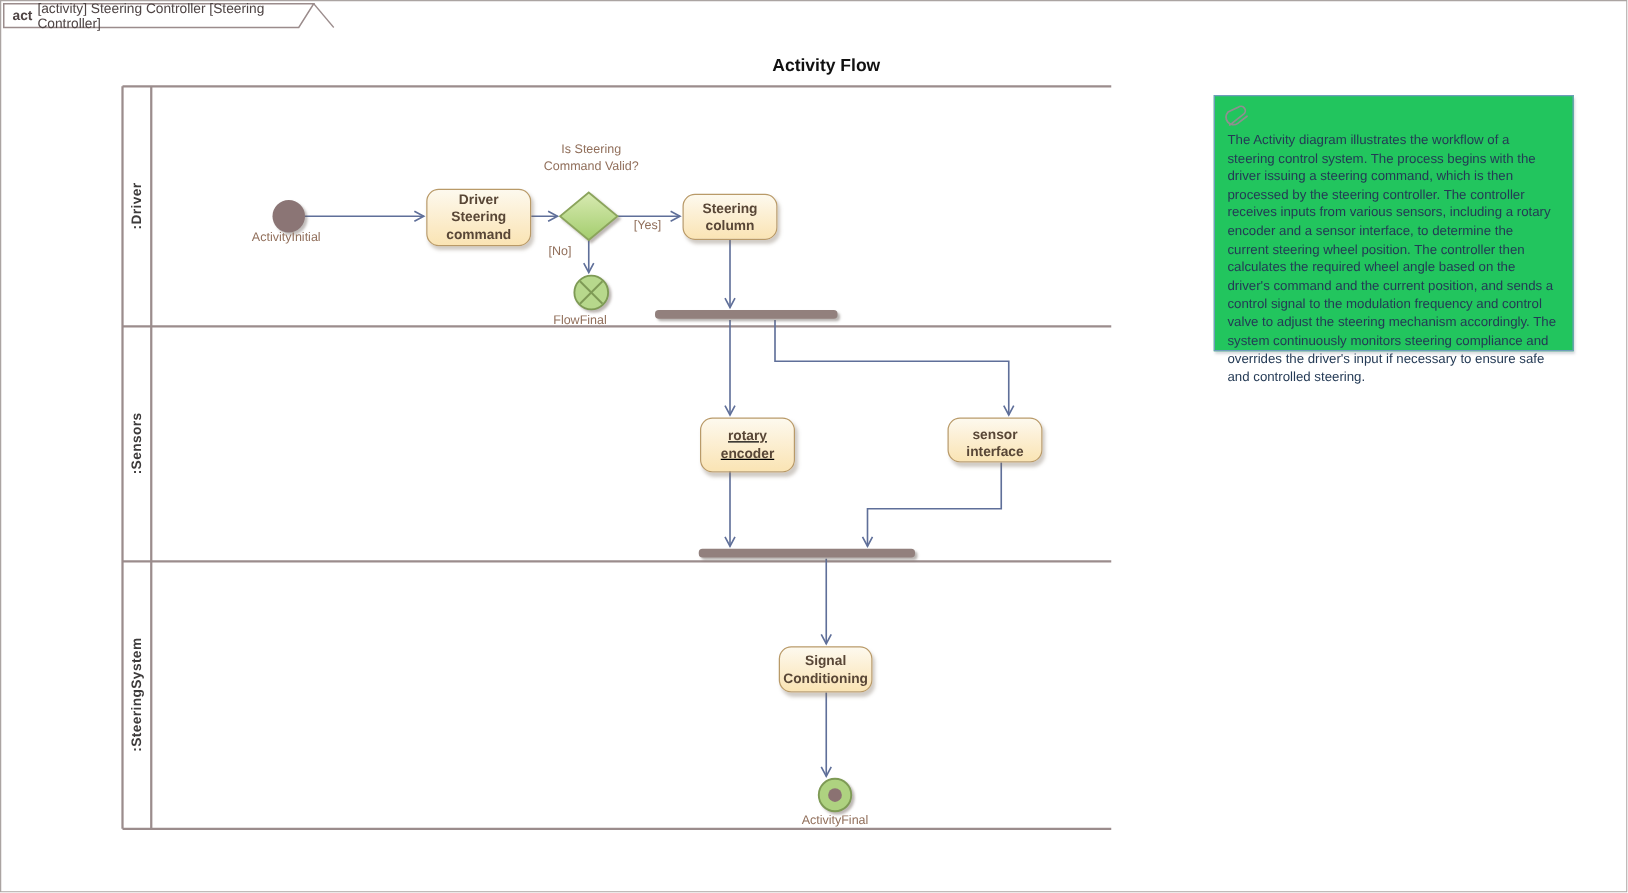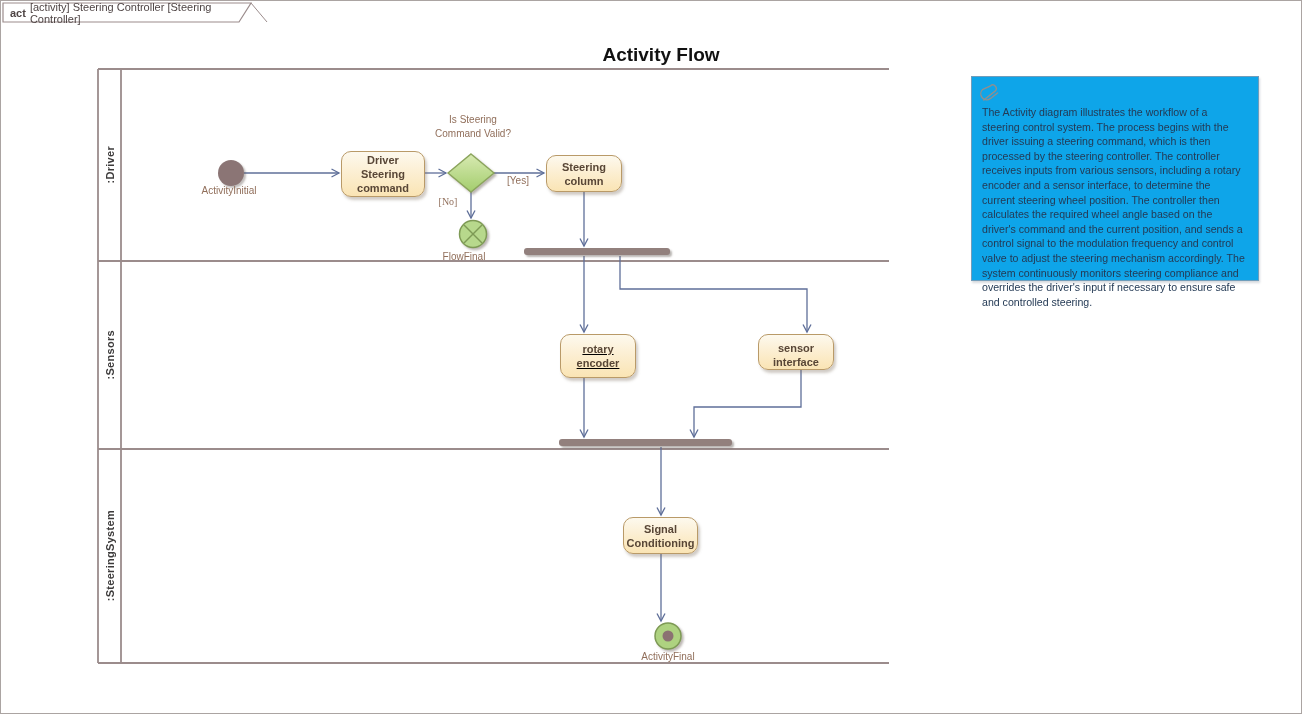--- a/index.html
+++ b/index.html
@@ -3,37 +3,37 @@
 <meta charset="utf-8">
 <style>
   html,body{margin:0;padding:0;background:#ffffff;font-family:"Liberation Sans",sans-serif;}
   #canvas{position:relative;width:1302px;height:714px;background:#ffffff;border:1px solid #aba4a2;box-sizing:border-box;overflow:hidden;}
   .abs{position:absolute;}
   
   #frame-tab{left:2px;top:2px;width:262px;height:20px;font-size:11px;color:#4e4444;
     display:flex;align-items:center;padding-left:7px;box-sizing:border-box;}
   #frame-tab .kw{font-weight:bold;margin-right:4px;}
   
-  #diagram-title{left:510px;top:43px;width:300px;text-align:center;font-size:19px;font-weight:bold;color:#111111;}
+  #diagram-title{left:510px;top:43px;width:300px;text-align:center;font-size:14px;font-weight:bold;color:#111111;}
   
   .lane-label{left:97px;width:23px;display:flex;align-items:center;justify-content:center;}
   .lane-label span{writing-mode:vertical-rl;transform:rotate(180deg);font-size:11px;font-weight:bold;color:#3d3b3b;letter-spacing:0.3px;white-space:nowrap;}
   
   .activity{background:linear-gradient(to bottom,#fdf9ee 0%,#fcf0d6 40%,#fae4b4 100%);
     border:1.2px solid #b99a68;border-radius:10px;box-shadow:2px 3px 3px rgba(120,105,90,0.35);
     display:flex;align-items:center;justify-content:center;text-align:center;box-sizing:border-box;}
   .activity .txt{font-size:11px;font-weight:bold;color:#584636;line-height:14px;white-space:pre-line;}
   
   .bar{background:#92807d;border-radius:3px;box-shadow:2px 2px 2px rgba(100,90,85,0.45);}
   
   #activity-initial{width:26px;height:26px;border-radius:50%;background:#8b7575;box-shadow:2px 2px 2px rgba(100,90,85,0.4);}
   
   .flow-label{font-size:10px;color:#916f5b;text-align:center;white-space:pre-line;line-height:14px;}
   
-  #note{left:970px;top:75px;width:288px;height:205px;background:#0ea5e9;border:1px solid #6f9dbb;
+  #note{left:970px;top:75px;width:288px;height:205px;background:#22c55e;border:1px solid #6f9dbb;
     box-shadow:1px 2px 2px rgba(140,150,160,0.35);box-sizing:border-box;padding:28px 12px 8px 10px;}
   #note-text{font-size:10.6px;line-height:14.6px;color:#243a55;}
   #paperclip{position:absolute;left:6px;top:4px;}
   svg{position:absolute;left:0;top:0;}
 </style>
 </head>
 <body>
 
 <div id="canvas">
 
@@ -132,21 +132,21 @@
     <span class="txt">Signal
 Conditioning</span>
   </div>
 
   <div class="abs bar" style="left:523px;top:247px;width:146px;height:7px;"></div>
   <div class="abs bar" style="left:558px;top:438px;width:173px;height:7px;"></div>
 
   <div class="abs flow-label" style="left:420px;top:112px;width:104px;">Is Steering
 Command Valid?</div>
   <div class="abs flow-label" style="left:498px;top:173px;width:38px;">[Yes]</div>
-  <div class="abs flow-label" style="left:428px;top:194px;width:38px;font-family:Liberation Serif, serif;">[No]</div>
+  <div class="abs flow-label" style="left:428px;top:194px;width:38px;">[No]</div>
   <div class="abs flow-label" style="left:423px;top:249px;width:80px;">FlowFinal</div>
   <div class="abs flow-label" style="left:617px;top:649px;width:100px;">ActivityFinal</div>
 
   <div class="abs" id="note">
     <svg id="paperclip" width="26" height="26" viewBox="0 0 26 26">
       <path d="M8,21 L16,9 a3.5,3.5 0 0 0 -6,-3.6 L3.5,11.5 a6,6 0 0 0 10.2,6.2 L19,10" fill="none" stroke="#8f8f8f" stroke-width="1.4" stroke-linecap="round" transform="rotate(18 13 13)"></path>
     </svg>
     <div id="note-text">The Activity diagram illustrates the workflow of a steering control system. The process begins with the driver issuing a steering command, which is then processed by the steering controller. The controller receives inputs from various sensors, including a rotary encoder and a sensor interface, to determine the current steering wheel position. The controller then calculates the required wheel angle based on the driver's command and the current position, and sends a control signal to the modulation frequency and control valve to adjust the steering mechanism accordingly. The system continuously monitors steering compliance and overrides the driver's input if necessary to ensure safe and controlled steering.</div>
   </div>
 

